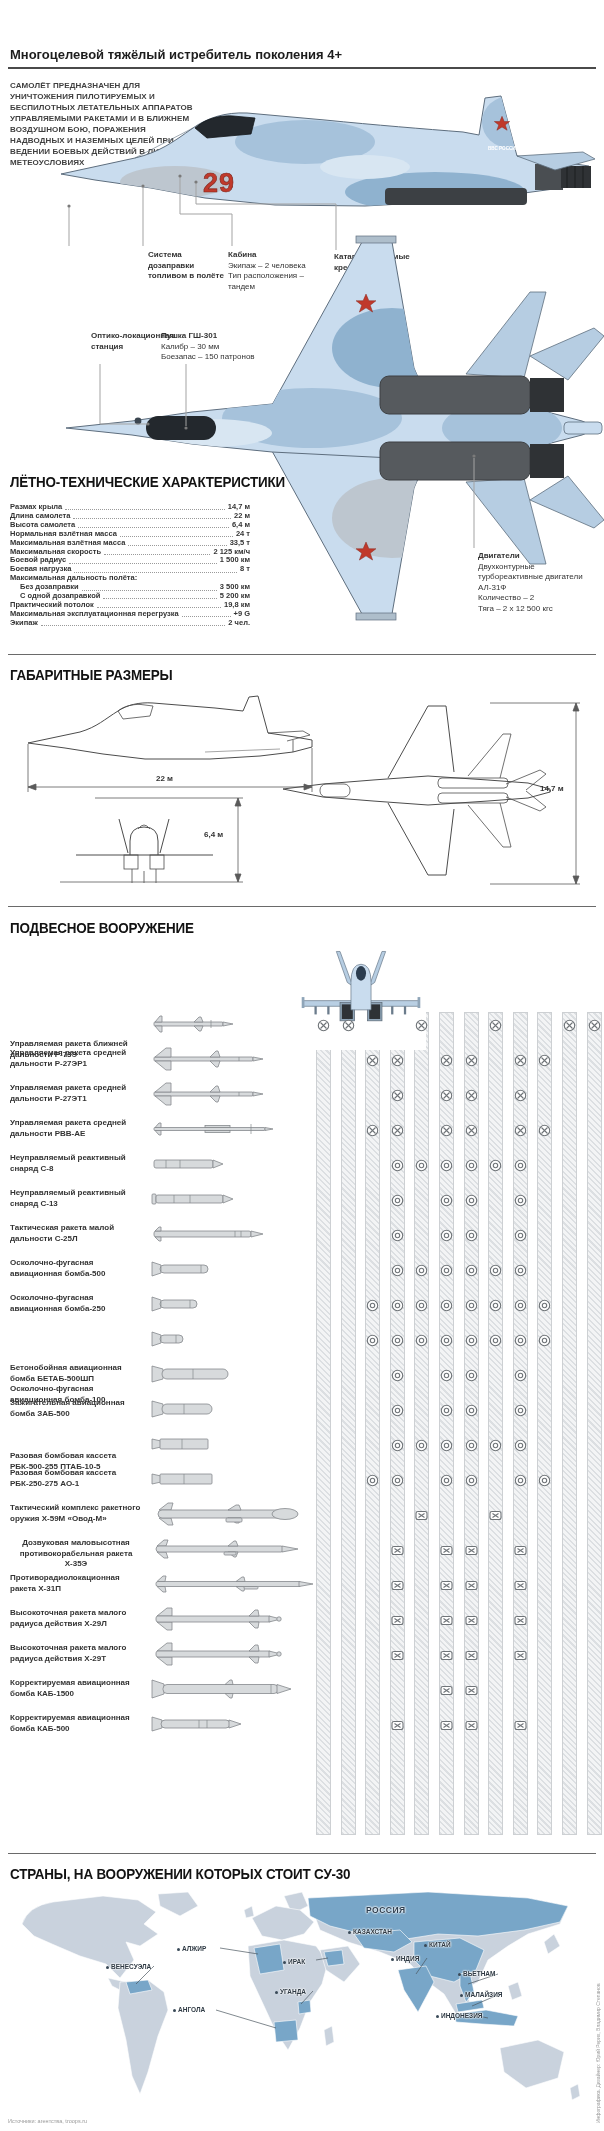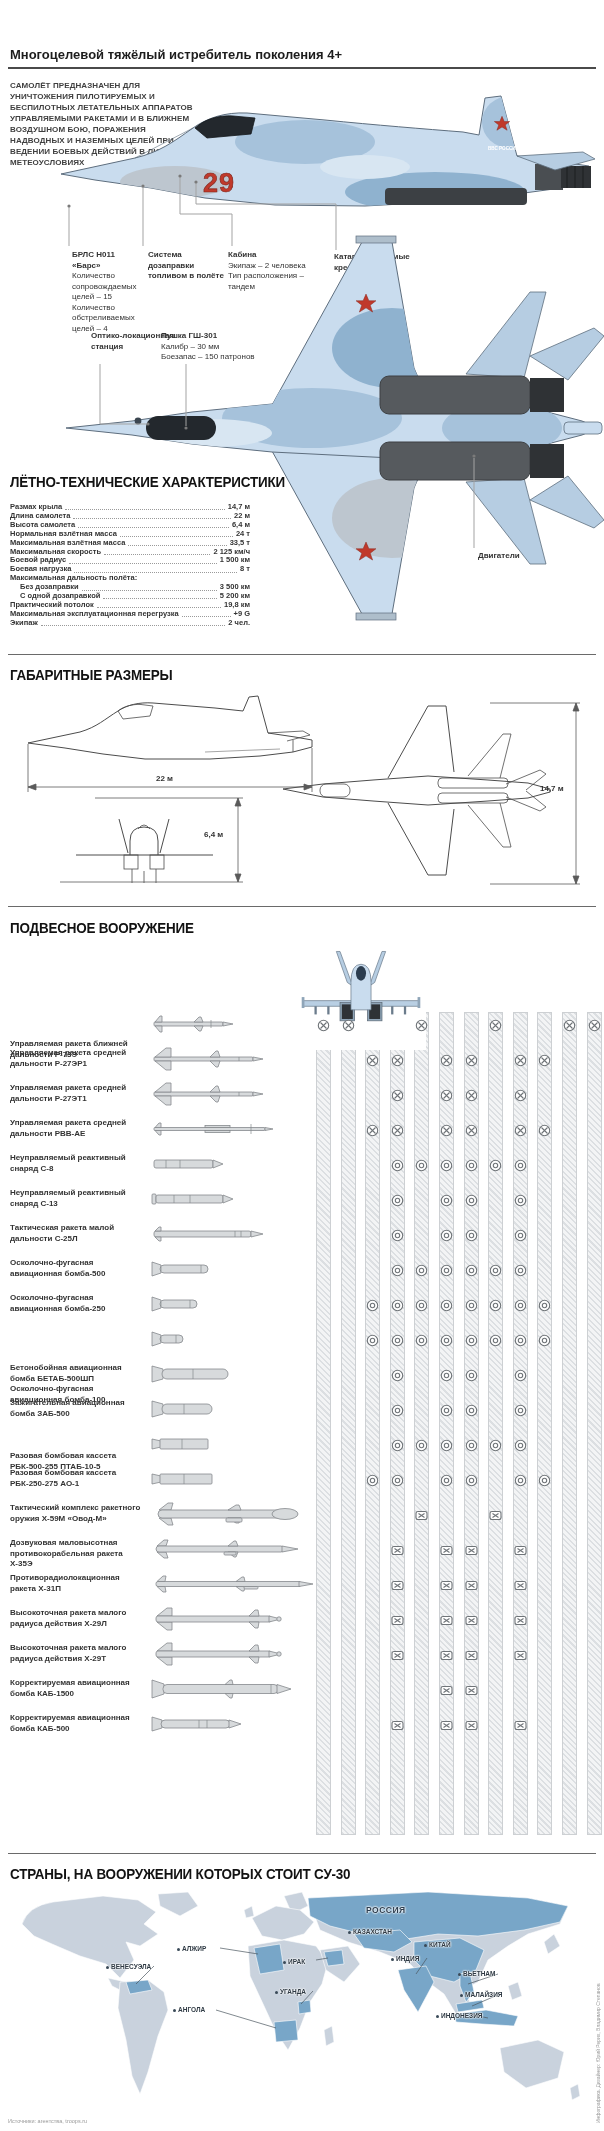--- a/index.html
+++ b/index.html
@@ -85,25 +85,20 @@
     <line x1="512" y1="84" x2="512" y2="106" stroke="#1d1f21" stroke-width="1"></line>
     <line x1="520" y1="84" x2="520" y2="106" stroke="#1d1f21" stroke-width="1"></line>
     <line x1="528" y1="84" x2="528" y2="106" stroke="#1d1f21" stroke-width="1"></line>
     <path d="M462,74 L528,70 L540,77 L500,88 Z" fill="#b6cde2" stroke="#5e6e7e" stroke-width="0.8"></path>
     <use href="#star" transform="translate(447,42) scale(0.85)" fill="#c0392b" stroke="#8e2a20" stroke-width="0.6"></use>
     <text x="433" y="68" font-size="4.6" font-weight="bold" fill="#ffffff">ВВС РОССИИ</text>
     <text x="148" y="110" font-size="27" font-weight="bold" fill="#c0392b" stroke="#7e241b" stroke-width="0.6" letter-spacing="1">29</text>
     <path d="M80,76 L138,46" stroke="#5e6e7e" stroke-width="0.6" fill="none"></path>
   </svg>
 
-  <div class="ann" style="left:72px;top:250px;width:70px">
-    <div class="t">БРЛС Н011 «Барс»</div>
-    <div class="b">Количество сопровождаемых целей – 15
-Количество обстреливаемых целей – 4</div>
-  </div>
   <div class="ann" style="left:148px;top:250px;width:78px">
     <div class="t">Система дозаправки топливом в полёте</div>
     <div class="b"></div>
   </div>
   <div class="ann" style="left:228px;top:250px;width:102px">
     <div class="t">Кабина</div>
     <div class="b">Экипаж – 2 человека
 Тип расположения – тандем</div>
   </div>
   <div class="ann" style="left:334px;top:252px;width:88px">
@@ -148,20 +143,23 @@
     <div class="t">Оптико-локационная станция</div>
     <div class="b"></div>
   </div>
   <div class="ann" style="left:161px;top:331px;width:98px">
     <div class="t">Пушка ГШ-301</div>
     <div class="b">Калибр – 30 мм
 Боезапас – 150 патронов</div>
   </div>
   <div class="ann" style="left:478px;top:551px;width:118px">
     <div class="t">Двигатели</div>
+    <div class="b">Двухконтурные турбореактивные двигатели АЛ-31Ф
+Количество – 2
+Тяга – 2 х 12 500 кгс</div>
   </div>
 
   <div class="sec-head" style="top:474px">ЛЁТНО-ТЕХНИЧЕСКИЕ ХАРАКТЕРИСТИКИ</div>
   <div id="specs-rows">
       <div class="spec-row">
         <span class="lab">Размах крыла</span>
         <span class="lead"></span>
         <span class="val">14,7 м</span>
       </div>
       <div class="spec-row">
@@ -716,21 +714,21 @@
           <rect x="76" y="17" width="16" height="4" rx="1" fill="#d7dadc" stroke="#85898d" stroke-width="0.8"></rect>
         </svg></div>
       <span class="sym" style="left: 415.4px; top: 1507.5px;"><svg width="13" height="13" viewBox="0 0 13 13">
           <rect x="1" y="2.5" width="11" height="8" rx="2" fill="#fff" stroke="#6f7478" stroke-width="1.1"></rect>
           <path d="M3.5,4.5 L9.5,8.5 M9.5,4.5 L3.5,8.5" stroke="#6f7478" stroke-width="1.1" fill="none"></path>
         </svg></span>
       <span class="sym" style="left: 489.2px; top: 1507.5px;"><svg width="13" height="13" viewBox="0 0 13 13">
           <rect x="1" y="2.5" width="11" height="8" rx="2" fill="#fff" stroke="#6f7478" stroke-width="1.1"></rect>
           <path d="M3.5,4.5 L9.5,8.5 M9.5,4.5 L3.5,8.5" stroke="#6f7478" stroke-width="1.1" fill="none"></path>
         </svg></span>
-      <div class="wname" style="top: 1538px;">Дозвуковая маловысотная противокорабельная ракета Х-35Э</div>
+      <div class="wname" style="top: 1538px; text-align: center;">Дозвуковая маловысотная противокорабельная ракета Х-35Э</div>
       <div class="wshape" style="top: 1536px;"><svg width="150" height="26" viewBox="0 0 150 26">
           <polygon points="7,10 14,4 18,4 16,10" fill="#d7dadc" stroke="#85898d" stroke-width="0.8"></polygon>
           <polygon points="7,16 14,22 18,22 16,16" fill="#d7dadc" stroke="#85898d" stroke-width="0.8"></polygon>
           <rect x="6" y="10" width="128" height="6" rx="3" fill="#d7dadc" stroke="#85898d" stroke-width="0.8"></rect>
           <polygon points="132,10 148,13 132,16" fill="#d7dadc" stroke="#85898d" stroke-width="0.8"></polygon>
           <polygon points="78,10 84,5 86,5 88,10" fill="#d7dadc" stroke="#85898d" stroke-width="0.8"></polygon>
           <polygon points="78,16 84,21 86,21 88,16" fill="#d7dadc" stroke="#85898d" stroke-width="0.8"></polygon>
           <rect x="74" y="16" width="12" height="3" rx="1" fill="#d7dadc" stroke="#85898d" stroke-width="0.8"></rect>
         </svg></div>
       <span class="sym" style="left: 390.8px; top: 1542.5px;"><svg width="13" height="13" viewBox="0 0 13 13">

